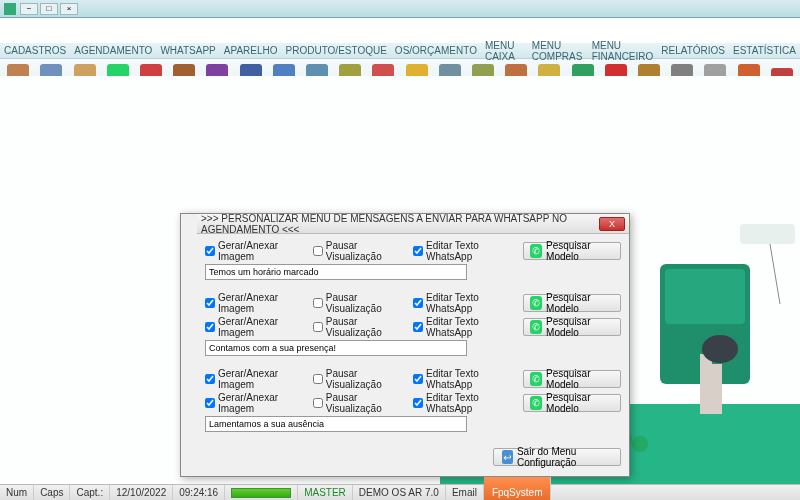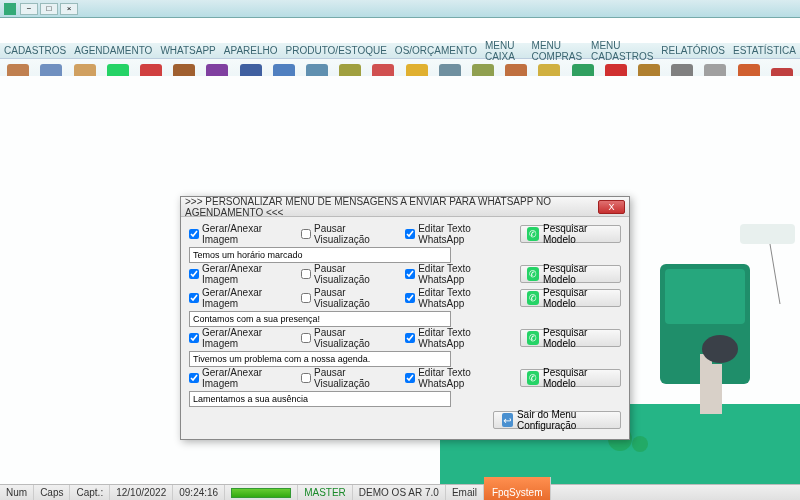--- a/index.html
+++ b/index.html
@@ -16,28 +16,28 @@
 
 .toolbar { height:42px; background:linear-gradient(#f5fafb,#e4f0f3); border-bottom:1px solid #bcd; display:flex; align-items:center; padding:1px 2px; gap:1px; overflow:hidden; }
 .tbtn { width:40px; height:40px; display:flex; flex-direction:column; align-items:center; justify-content:center; cursor:pointer; border-radius:2px; }
 .tbtn .ti { width:22px; height:22px; border-radius:3px; margin-bottom:1px; }
 .tbtn .tl { font-size:7px; color:#335; text-align:center; line-height:8px; }
 
 .workspace { position:absolute; top:76px; left:0; right:0; bottom:16px; background:#fdfefe; overflow:hidden; }
 .illus { position:absolute; right:0; bottom:0; width:360px; height:280px; }
 
 
-.dialog { position:absolute; left:180px; top:120px; width:450px; background:#f0f0f0; border:1px solid #888; box-shadow:2px 2px 8px rgba(0,0,0,0.3); }
+.dialog { position:absolute; left:180px; top:137px; width:450px; background:#f0f0f0; border:1px solid #888; box-shadow:2px 2px 8px rgba(0,0,0,0.3);padding-left:16px; }
 .dialog .dtitle { height:20px; background:linear-gradient(#f7f7f7,#e0e0e0); border-bottom:1px solid #bbb; display:flex; align-items:center; padding:0 4px; font-size:9px; color:#333; }
 .dialog .dtitle .dclose { margin-left:auto; width:30px; height:14px; background:linear-gradient(#e07070,#c73030); color:#fff; text-align:center; line-height:13px; border:1px solid #a02020; border-radius:2px; cursor:pointer; font-size:9px; }
 .dialog .dbody { padding:6px 8px 10px; }
 .row { display:flex; align-items:center; gap:10px; margin-bottom:2px; }
 .row label { display:flex; align-items:center; gap:3px; font-size:8px; color:#222; }
 .row input[type=checkbox] { width:10px; height:10px; }
-.msg { width:262px; height:16px; border:1px solid #999; background:#fff; padding:1px 3px; font-size:9px; margin-bottom:0; }
+.msg { width:262px; height:16px; border:1px solid #999; background:#fff; padding:1px 3px; font-size:9px; margin-bottom:12px; }
 .rbtn { height:18px; padding:0 6px; background:linear-gradient(#f8f8f8,#e2e2e2); border:1px solid #aaa; border-radius:2px; font-size:8px; display:flex; align-items:center; gap:4px; cursor:pointer; margin-left:auto; width:110px; }
 .rbtn .wa { width:14px; height:14px; background:#25d366; border-radius:3px; display:flex; align-items:center; justify-content:center; color:#fff; font-size:9px; }
 .exitrow { display:flex; justify-content:flex-end; margin-top:4px; }
 .exitbtn { height:18px; padding:0 8px; background:linear-gradient(#f8f8f8,#e2e2e2); border:1px solid #aaa; border-radius:2px; font-size:8px; display:flex; align-items:center; gap:4px; cursor:pointer; width:128px; }
 .exitbtn .xi { width:14px; height:14px; background:#4a90d0; border-radius:2px; display:flex; align-items:center; justify-content:center; color:#fff; }
 
 .statusbar { position:absolute; bottom:0; left:0; right:0; height:16px; background:linear-gradient(#f0f0f0,#e0e0e0); border-top:1px solid #bbb; display:flex; align-items:center; font-size:8px; color:#333; }
 .statusbar .cell { padding:0 6px; border-right:1px solid #ccc; height:100%; display:flex; align-items:center; }
 .statusbar .flex { flex:1; }
 .statusbar .prog { width:60px; height:10px; background:linear-gradient(#6c3,#3a1); border:1px solid #393; }
@@ -57,21 +57,21 @@
 
 <div class="menubar" id="menubar">
 <span>CADASTROS</span>
     <span>AGENDAMENTO</span>
     <span>WHATSAPP</span>
     <span>APARELHO</span>
     <span>PRODUTO/ESTOQUE</span>
     <span>OS/ORÇAMENTO</span>
     <span>MENU CAIXA</span>
     <span>MENU COMPRAS</span>
-    <span>MENU CADASTROS</span>
+    <span>MENU FINANCEIRO</span>
     <span>RELATÓRIOS</span>
     <span>ESTATÍSTICA</span>
   </div>
 
 <div class="toolbar" id="toolbar">
     <div class="tbtn">
       <div class="ti" style="background:#c08050"></div>
       <div class="tl">Clientes</div>
     </div>
     <div class="tbtn">
@@ -252,21 +252,21 @@
             <span>Pausar Visualização</span>
           </label>
           <label>
             <input type="checkbox" checked="" style="">
             <span>Editar Texto WhatsApp</span>
           </label>
           <div class="rbtn">
             <span class="wa">✆</span>
             <span>Pesquisar Modelo</span>
           </div>
-        </div><input class="msg" value="Tivemos um problema com a nossa agenda." style=""><div class="row">
+        </div><div class="row">
           <label>
             <input type="checkbox" checked="" style="">
             <span>Gerar/Anexar Imagem</span>
           </label>
           <label>
             <input type="checkbox" style="">
             <span>Pausar Visualização</span>
           </label>
           <label>
             <input type="checkbox" checked="" style="">

